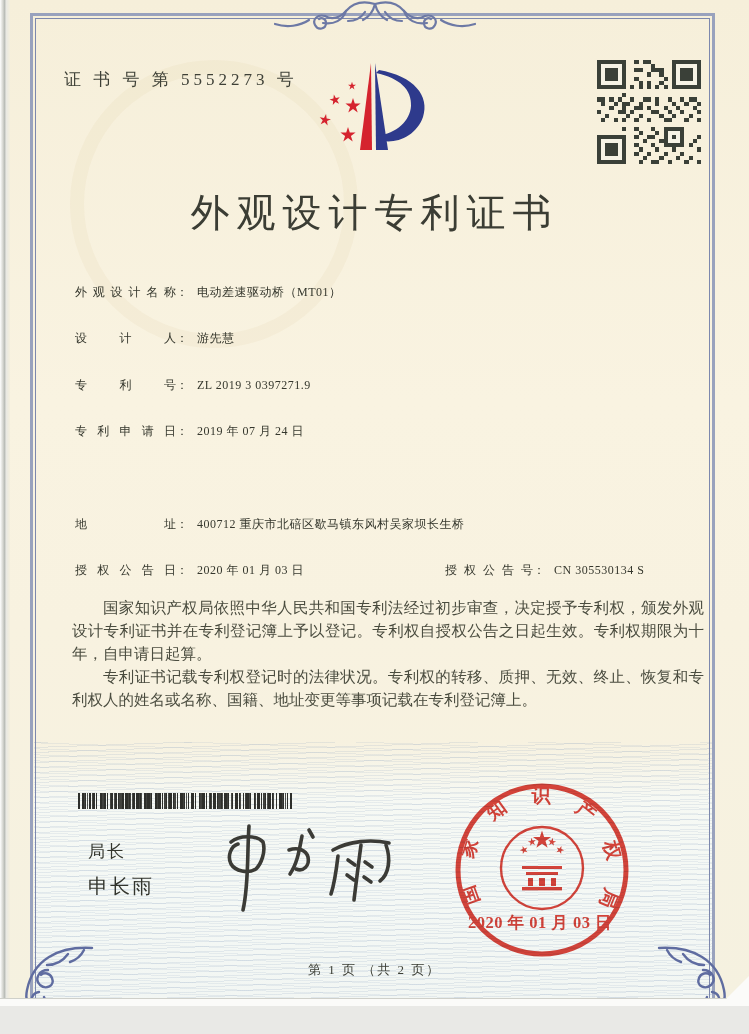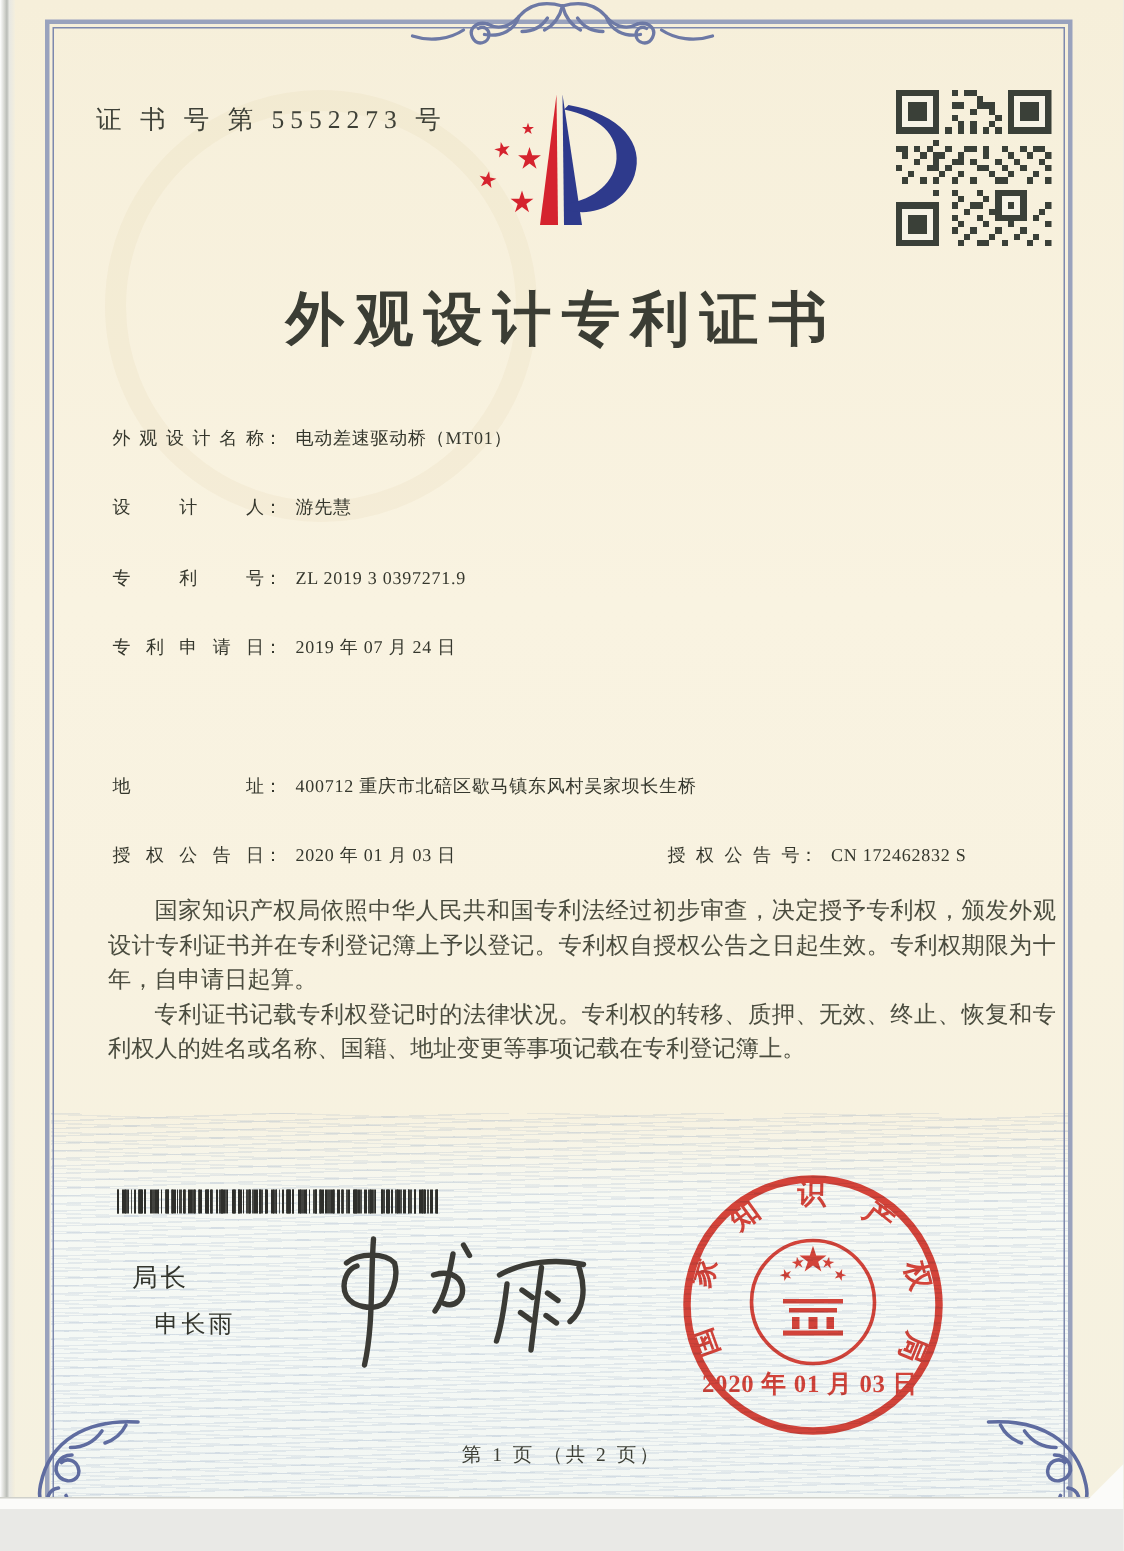--- a/index.html
+++ b/index.html
@@ -20,39 +20,39 @@
   .guilloche{position:absolute;left:34px;top:742px;width:680px;height:263px;
     background:
      repeating-linear-gradient(178deg,rgba(125,150,185,.16) 0 1px,rgba(255,255,255,0) 1px 5px),
      repeating-linear-gradient(182deg,rgba(125,150,185,.13) 0 1px,rgba(255,255,255,0) 1px 6px),
      linear-gradient(180deg,rgba(246,250,247,0) 0%,rgba(246,250,247,.85) 22%,#f4f8f5 60%,#f2f6f3 100%);}
   .watermark{position:absolute;left:70px;top:60px;width:260px;height:260px;border-radius:50%;
     border:14px solid rgba(205,175,95,.07);}
   
   .cert-no{position:absolute;left:64px;top:68px;font-size:17px;letter-spacing:4px;color:#3e4037;}
   .doc-title{position:absolute;left:0;top:186px;width:100%;text-align:center;
-    font-size:39px;font-weight:bold;letter-spacing:7px;color:#3b3d34;}
+    font-size:39px;font-weight:normal;letter-spacing:7px;color:#3b3d34;}
   
   .frow{position:absolute;left:75px;font-size:12px;color:#35372d;white-space:nowrap;}
   .flabel{display:inline-block;width:101px;text-align:justify;text-align-last:justify;vertical-align:bottom;}
   .fcolon{display:inline-block;}
   .fvalue{margin-left:9px;letter-spacing:.5px;}
   .grant-no{position:absolute;left:370px;top:0;}
   
   .paras{position:absolute;left:72px;top:596px;width:632px;font-size:15.5px;
     line-height:23px;color:#4a4c3f;text-align:justify;}
   .paras p{margin:0;text-indent:2em;}
   
   .barcode{position:absolute;left:78px;top:793px;width:214px;height:16px;
     background:
      repeating-linear-gradient(90deg,#2e2f2b 0 1.5px,transparent 1.5px 3.5px,#2e2f2b 3.5px 6px,transparent 6px 7px,#2e2f2b 7px 8px,transparent 8px 11px),
      repeating-linear-gradient(90deg,rgba(46,47,43,.85) 0 1px,transparent 1px 5px,rgba(46,47,43,.9) 5px 7.5px,transparent 7.5px 9px);}
   
   .signer-title{position:absolute;left:88px;top:840px;font-size:17px;letter-spacing:2px;color:#33352d;font-family:"Liberation Sans","DejaVu Sans",sans-serif;text-align:right;}
-  .signer-name{position:absolute;left:88px;top:873px;font-size:16px;letter-spacing:2px;color:#33352d;font-family:"Liberation Sans","DejaVu Sans",sans-serif;margin-left:15px;}
+  .signer-name{position:absolute;left:88px;top:873px;font-size:20px;letter-spacing:2px;color:#33352d;font-family:"Liberation Sans","DejaVu Sans",sans-serif;}
   .signature{position:absolute;left:205px;top:812px;}
   
   .seal{position:absolute;left:450px;top:780px;mix-blend-mode:multiply;opacity:.92;}
   
   .page-no{position:absolute;left:0;top:961px;width:100%;text-align:center;font-size:13px;letter-spacing:2px;color:#3d3f36;}
   .back-note{position:absolute;left:0;top:1000px;width:100%;text-align:center;font-size:15px;letter-spacing:3px;color:#44463c;}
   
   .orn-top{position:absolute;left:50%;transform:translateX(-50%);top:-2px;}
   .orn-bl{position:absolute;left:16px;top:942px;}
   .orn-br{position:absolute;left:653px;top:942px;transform:scaleX(-1);}
@@ -169,21 +169,21 @@
   </div>
   <div class="frow" style="top:423px">
     <span class="flabel">专利申请日</span><span class="fcolon">：</span><span class="fvalue">2019 年 07 月 24 日</span>
   </div>
   <div class="frow" style="top:516px">
     <span class="flabel">地址</span><span class="fcolon">：</span><span class="fvalue">400712 重庆市北碚区歇马镇东风村吴家坝长生桥</span>
   </div>
   <div class="frow" style="top:562px;width:630px">
     <span class="flabel">授权公告日</span><span class="fcolon">：</span><span class="fvalue">2020 年 01 月 03 日</span>
     <span class="grant-no">
-      <span class="flabel" style="width:88px">授权公告号</span><span class="fcolon">：</span><span class="fvalue">CN 172462832 S</span>
+      <span class="flabel" style="width:88px">授权公告号</span><span class="fcolon">：</span><span class="fvalue">CN 305530134 S</span>
     </span>
   </div>
 
   <div class="paras">
     <p>国家知识产权局依照中华人民共和国专利法经过初步审查，决定授予专利权，颁发外观设计专利证书并在专利登记簿上予以登记。专利权自授权公告之日起生效。专利权期限为十年，自申请日起算。</p>
     <p>专利证书记载专利权登记时的法律状况。专利权的转移、质押、无效、终止、恢复和专利权人的姓名或名称、国籍、地址变更等事项记载在专利登记簿上。</p>
   </div>
 
   <div class="barcode"></div>
 

